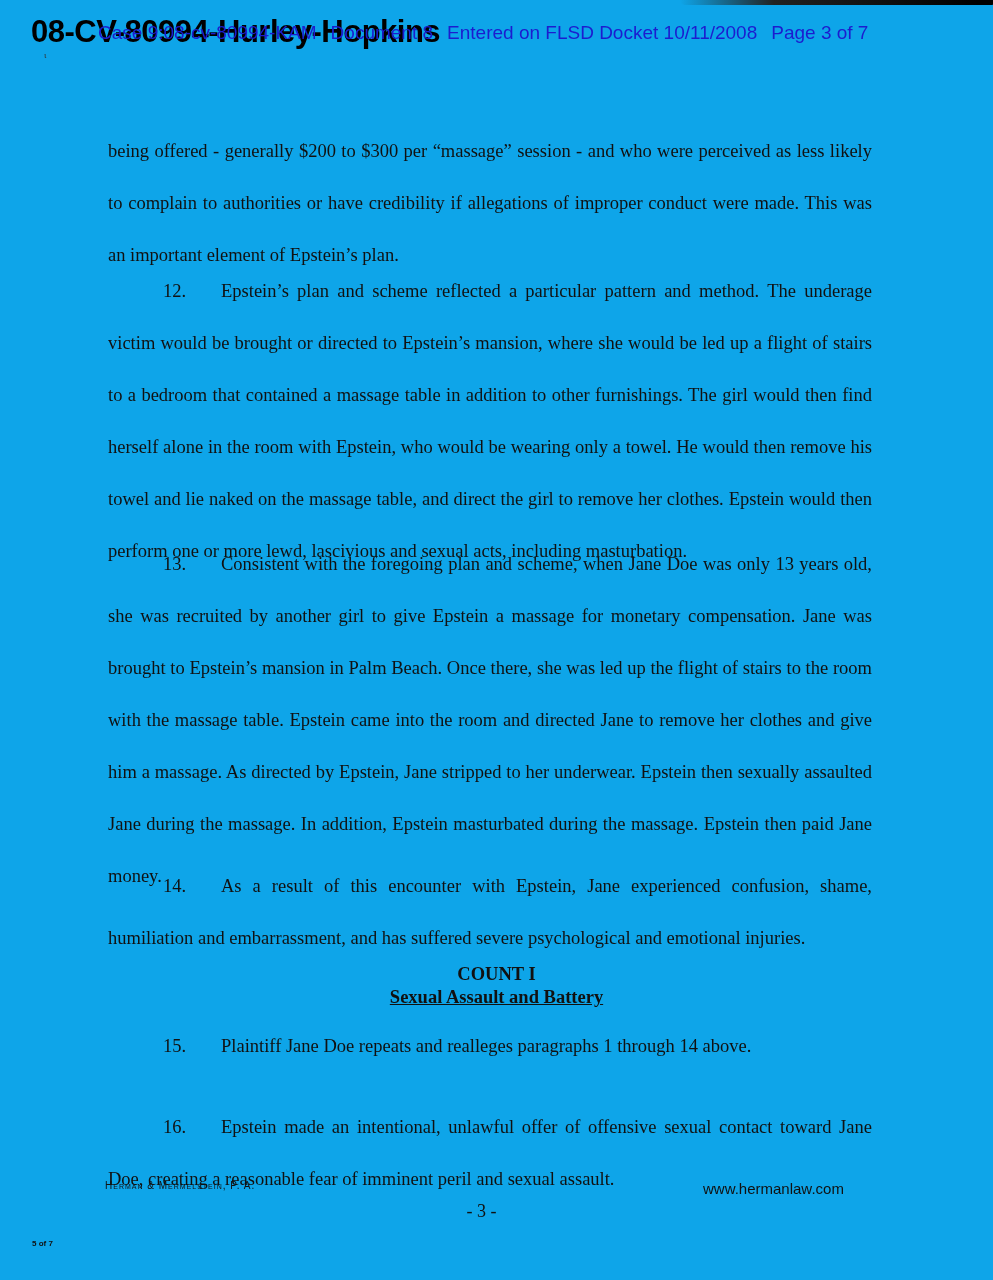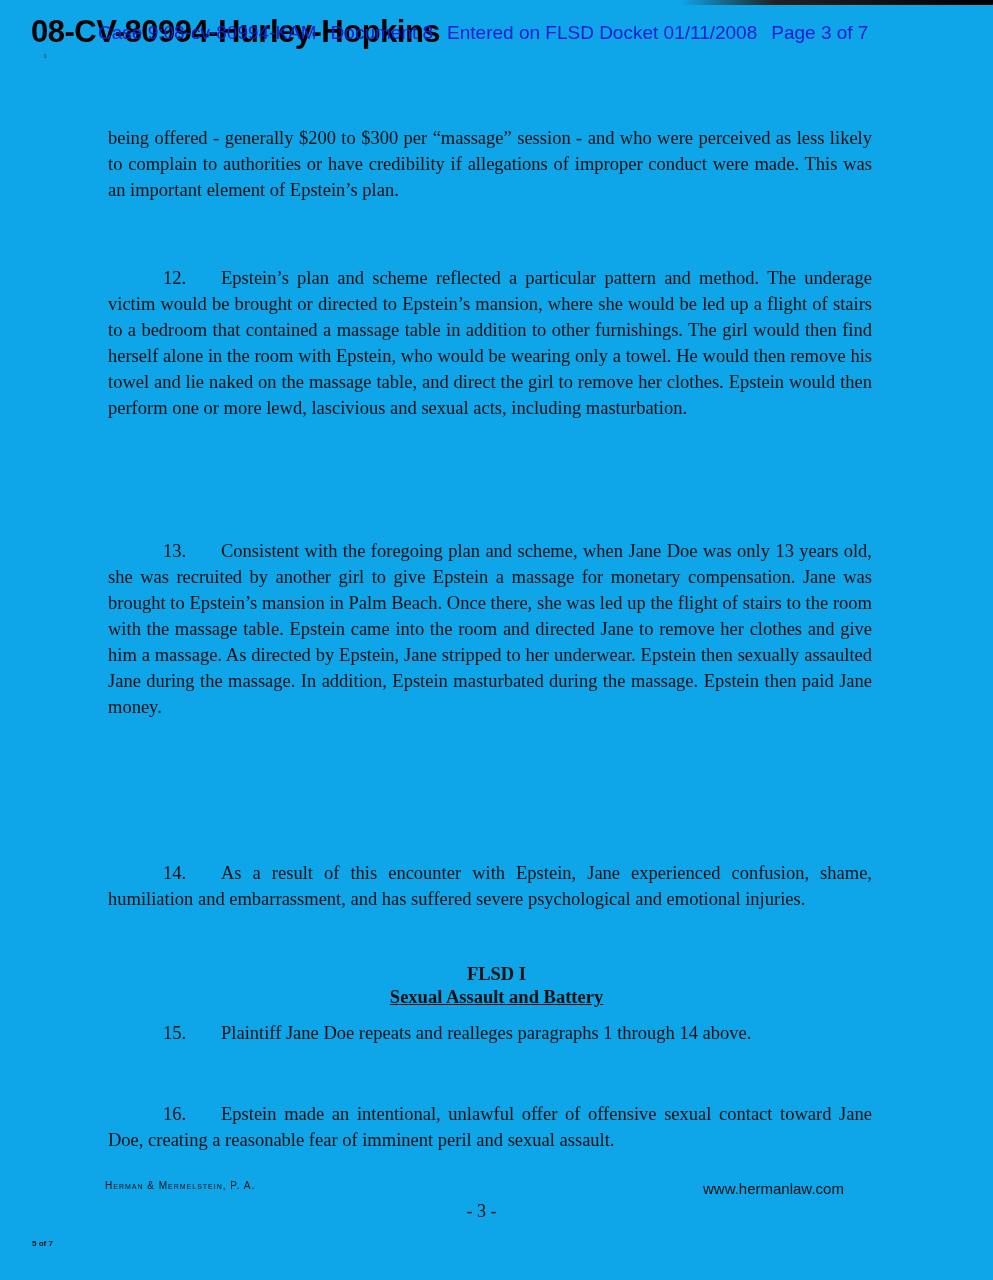--- a/index.html
+++ b/index.html
@@ -17,21 +17,21 @@
   .ecf-header { position: absolute; left: 98px; top: 22px;
     font-family: "Liberation Sans", sans-serif; font-size: 19px; color: #1c1ccf;
     white-space: nowrap; }
   .ecf-header span { margin-right: 14px; }
 
   .tick-mark { position: absolute; left: 44px; top: 50px; font-family: "Liberation Serif", serif;
     font-size: 9px; color: #333; }
 
   .body-text { position: absolute; left: 108px; width: 764px;
     font-family: "Liberation Serif", serif; font-size: 18.5px; color: #111;
-    line-height: 26px; text-align: justify; }
+    line-height: 52px; text-align: justify; }
   .body-text p { margin: 0; }
   .para-num { display: inline-block; width: 58px; padding-left: 55px; }
 
   .count-heading { position: absolute; left: 0; width: 993px; text-align: center;
     font-family: "Liberation Serif", serif; font-weight: bold; font-size: 18.5px; color: #111; line-height: 23px; }
   .count-heading .sub { text-decoration: underline; }
 
   .footer-firm { position: absolute; left: 105px; top: 1180px;
     font-family: "Liberation Sans", sans-serif; font-size: 10px; color: #111; font-variant: small-caps; letter-spacing: 1px; }
   .footer-url { position: absolute; left: 703px; top: 1180px;
@@ -43,21 +43,21 @@
 </style>
 </head>
 <body>
 
 <div class="page">
   <div class="scan-streak"></div>
 
   <div class="case-title">08-CV-80994-Hurley-Hopkins</div>
 
   <div class="ecf-header">
-    <span>Case 9:08-cv-80994-KAM</span><span>Document 8</span><span>Entered on FLSD Docket 01/11/2008</span><span>Page 3 of 7</span>
+    <span>Case 9:08-cv-80994-KAM</span><span>Document 8</span><span>Entered on FLSD Docket 10/11/2008</span><span>Page 3 of 7</span>
   </div>
 
   <div class="tick-mark">ι</div>
 
   <div class="body-text" style="top:125px;">
     <p>being offered - generally $200 to $300 per “massage” session - and who were perceived as less likely to complain to authorities or have credibility if allegations of improper conduct were made.  This was an important element of Epstein’s plan.</p>
   </div>
 
   <div class="body-text" style="top:265px;">
     <p><span class="para-num">12.</span><span>Epstein’s plan and scheme reflected a particular pattern and method.  The underage victim would be brought or directed to Epstein’s mansion, where she would be led up a flight of stairs to a bedroom that contained a massage table in addition to other furnishings.  The girl would then find herself alone in the room with Epstein, who would be wearing only a towel.  He would then remove his towel and lie naked on the massage table, and direct the girl to remove her clothes. Epstein would then perform one or more lewd, lascivious and sexual acts, including masturbation.</span></p>
@@ -65,21 +65,21 @@
 
   <div class="body-text" style="top:538px;">
     <p><span class="para-num">13.</span><span>Consistent with the foregoing plan and scheme, when Jane Doe was only 13 years old, she was recruited by another girl to give Epstein a massage for monetary compensation.  Jane was brought to Epstein’s mansion in Palm Beach.  Once there, she was led up the flight of stairs to the room with the massage table.  Epstein came into the room and directed Jane to remove her clothes and give him a massage.  As directed by Epstein, Jane stripped to her underwear.  Epstein then sexually assaulted Jane during the massage.  In addition, Epstein masturbated during the massage. Epstein then paid Jane money.</span></p>
   </div>
 
   <div class="body-text" style="top:860px;">
     <p><span class="para-num">14.</span><span>As a result of this encounter with Epstein, Jane experienced confusion, shame, humiliation and embarrassment, and has suffered severe psychological and emotional injuries.</span></p>
   </div>
 
   <div class="count-heading" style="top:963px;">
-    <div>FLSD I</div>
+    <div>COUNT I</div>
     <div class="sub">Sexual Assault and Battery</div>
   </div>
 
   <div class="body-text" style="top:1020px;">
     <p><span class="para-num">15.</span><span>Plaintiff Jane Doe repeats and realleges paragraphs 1 through 14 above.</span></p>
   </div>
 
   <div class="body-text" style="top:1101px;">
     <p><span class="para-num">16.</span><span>Epstein made an intentional, unlawful offer of offensive sexual contact toward Jane Doe, creating a reasonable fear of imminent peril and sexual assault.</span></p>
   </div>

